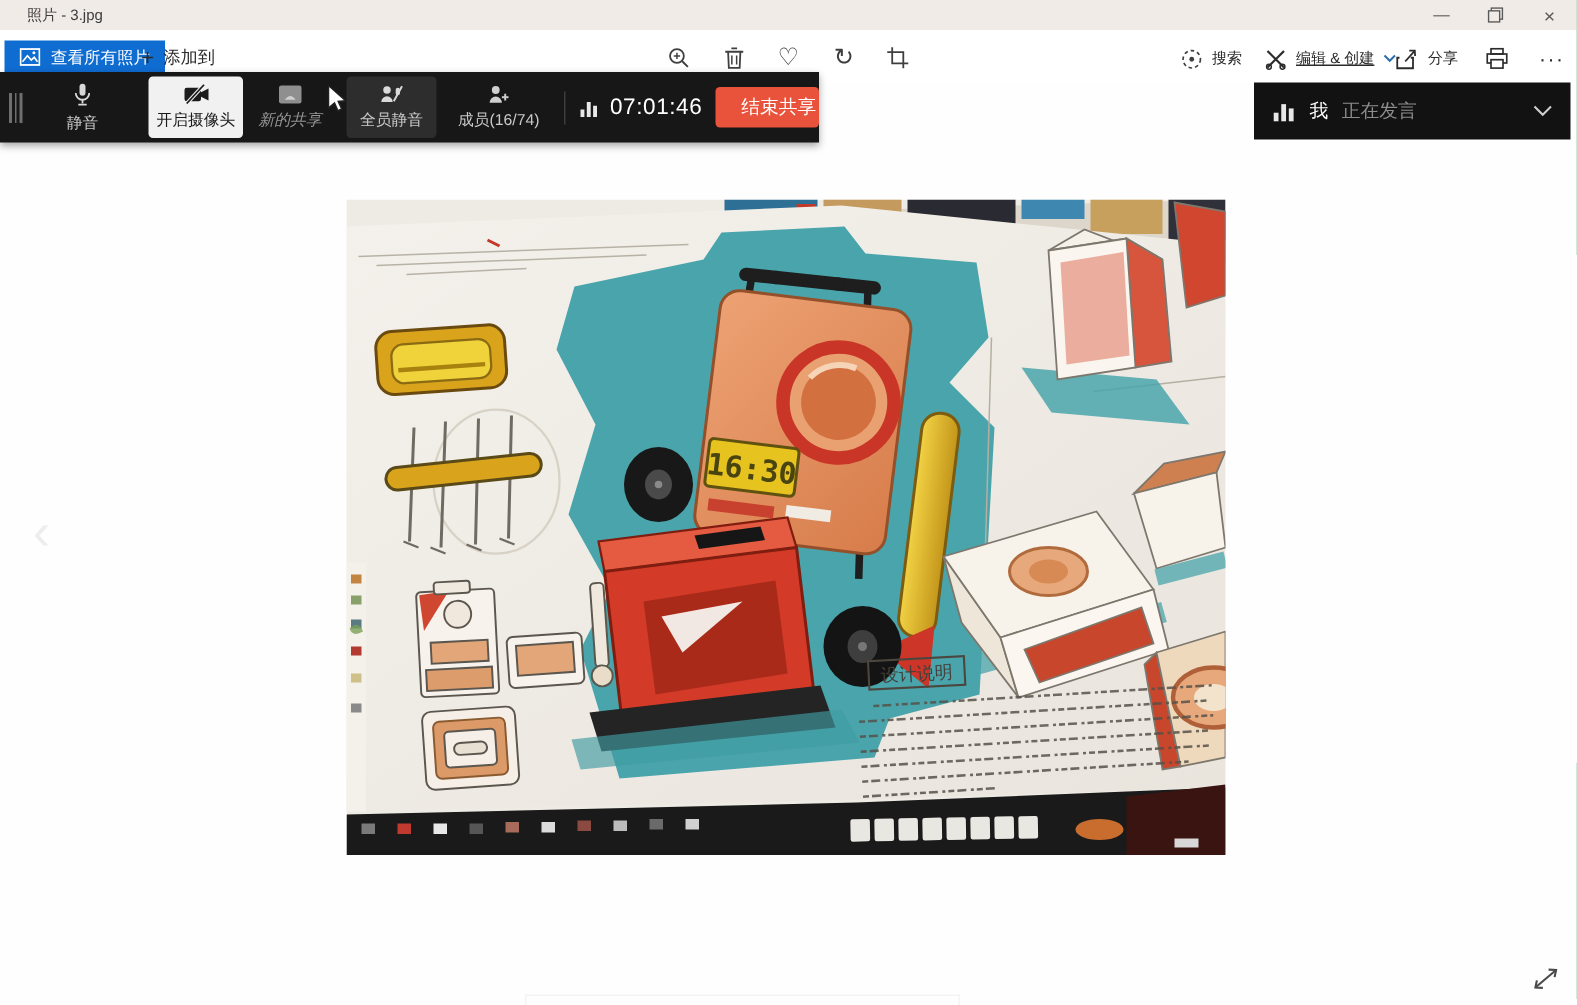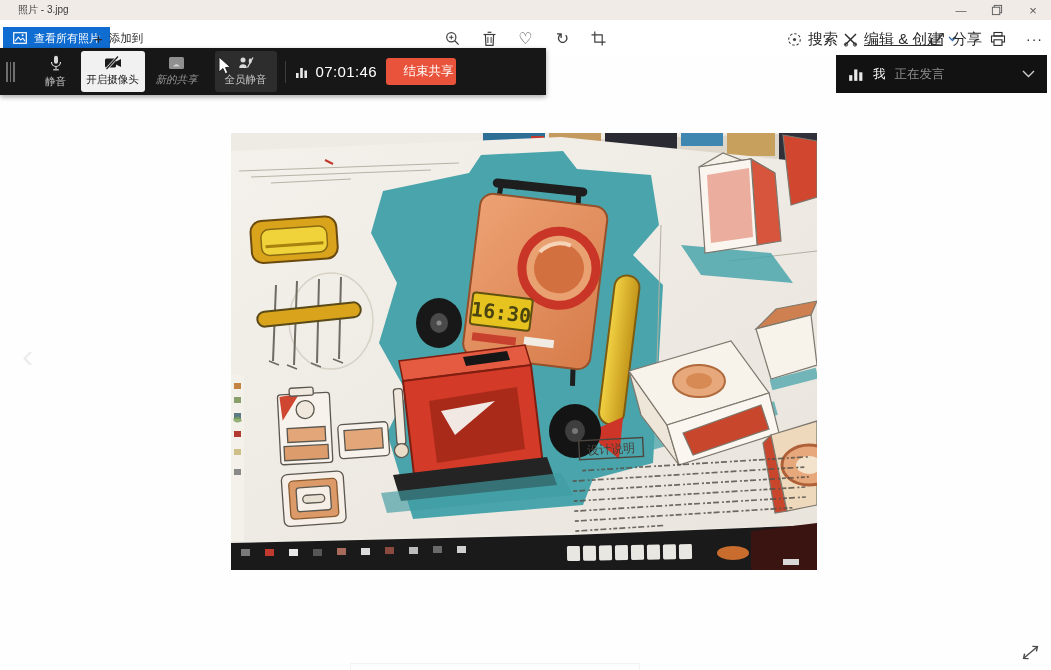--- a/index.html
+++ b/index.html
@@ -19,32 +19,32 @@
   .commandbar { position:absolute; left:0; top:20px; width:1051px; height:36px; background:#ffffff; }
   .view-all { position:absolute; left:3px; top:7px; height:22px; padding:0 10px;
     background:#0f6cd1; color:#fff; font-size:11px; display:flex; align-items:center; gap:7px; }
   .add-to { position:absolute; left:94px; top:7px; height:22px; display:flex; align-items:center;
     gap:6px; color:#2b2b2b; font-size:11.5px; }
   .add-to .plus { font-size:15px; color:#2b2b2b; line-height:1; }
   .cmd-icon { position:absolute; top:10px; width:17px; height:17px; display:flex;
     align-items:center; justify-content:center; color:#3f3f3f; }
   .glyph-icon { font-size:14px; color:#3f3f3f; line-height:1; }
   .right-item { position:absolute; top:9px; height:20px; display:flex; align-items:center;
-    gap:6px; color:#2b2b2b; font-size:15px; }
+    gap:6px; color:#2b2b2b; font-size:10px; }
 
   
   .meetbar { position:absolute; left:0; top:48px; width:546px; height:47px; background:#171717;
     display:flex; align-items:center; z-index:6; box-shadow:0 2px 5px rgba(0,0,0,.35); }
   .drag-handle { margin-left:6px; display:flex; gap:2px; }
   .drag-handle i { display:block; width:1.5px; height:20px; background:#6f6f6f; }
   .mt-item { display:flex; flex-direction:column; align-items:center; justify-content:center;
     gap:3px; height:41px; }
   .mt-label { font-size:10.5px; color:#c9c9c9; white-space:nowrap; }
   .mt-mute { width:50px; margin-left:16px; }
-  .mt-camera { width:64px; margin-left:0; background:#f1f1f1; border-radius:3px; }
+  .mt-camera { width:64px; margin-left:20px; background:#f1f1f1; border-radius:3px; }
   .mt-camera .mt-label { color:#1a1a1a; }
   .mt-newshare { width:56px; margin-left:4px; }
   .mt-newshare .mt-label { color:#969696;font-style:italic; }
   .mt-muteall { width:62px; margin-left:10px; background:#2d2d2d; border-radius:3px; }
   .mt-members { width:72px; margin-left:6px; }
   .mt-divider { width:1px; height:22px; background:#3d3d3d; margin-left:8px; }
   .mt-net { margin-left:9px; display:flex; align-items:center; }
   .mt-timer { margin-left:7px; color:#ffffff; font-size:15px; letter-spacing:.4px; }
   .mt-end { margin-left:9px; width:70px; height:27px; background:#e9533b; border-radius:3px;
     color:#fff; font-size:12.5px; display:flex; align-items:center; justify-content:center;padding-left:15px; }
@@ -205,20 +205,29 @@
     <div class="mt-item mt-muteall">
       <svg width="16" height="14" viewBox="0 0 16 14">
         <circle cx="5" cy="4" r="2.5" fill="#dadada"></circle>
         <path d="M1.2 12 a3.8 3.8 0 0 1 7.6 0 Z" fill="#dadada"></path>
         <rect x="10.8" y="2.5" width="2.8" height="5" rx="1.4" fill="#dadada"></rect>
         <line x1="9.5" y1="11.5" x2="15" y2="1.5" stroke="#dadada" stroke-width="1.3"></line>
       </svg>
       <span class="mt-label">全员静音</span>
     </div>
 
+    <div class="mt-item mt-members">
+      <svg width="16" height="14" viewBox="0 0 16 14">
+        <circle cx="6.5" cy="4" r="2.6" fill="#cfcfcf"></circle>
+        <path d="M2.4 12.5 a4.1 4.1 0 0 1 8.2 0 Z" fill="#cfcfcf"></path>
+        <line x1="12.8" y1="6.5" x2="12.8" y2="11" stroke="#cfcfcf" stroke-width="1.3"></line>
+        <line x1="10.6" y1="8.8" x2="15" y2="8.8" stroke="#cfcfcf" stroke-width="1.3"></line>
+      </svg>
+      <span class="mt-label">成员(16/74)</span>
+    </div>
 
     <div class="mt-divider"></div>
 
     <span class="mt-net">
       <svg width="14" height="14" viewBox="0 0 14 14">
         <rect x="1" y="8" width="2.6" height="5" fill="#e8e8e8"></rect>
         <rect x="5.2" y="3" width="2.6" height="10" fill="#e8e8e8"></rect>
         <rect x="9.4" y="5.5" width="2.6" height="7.5" fill="#e8e8e8"></rect>
       </svg>
     </span>

